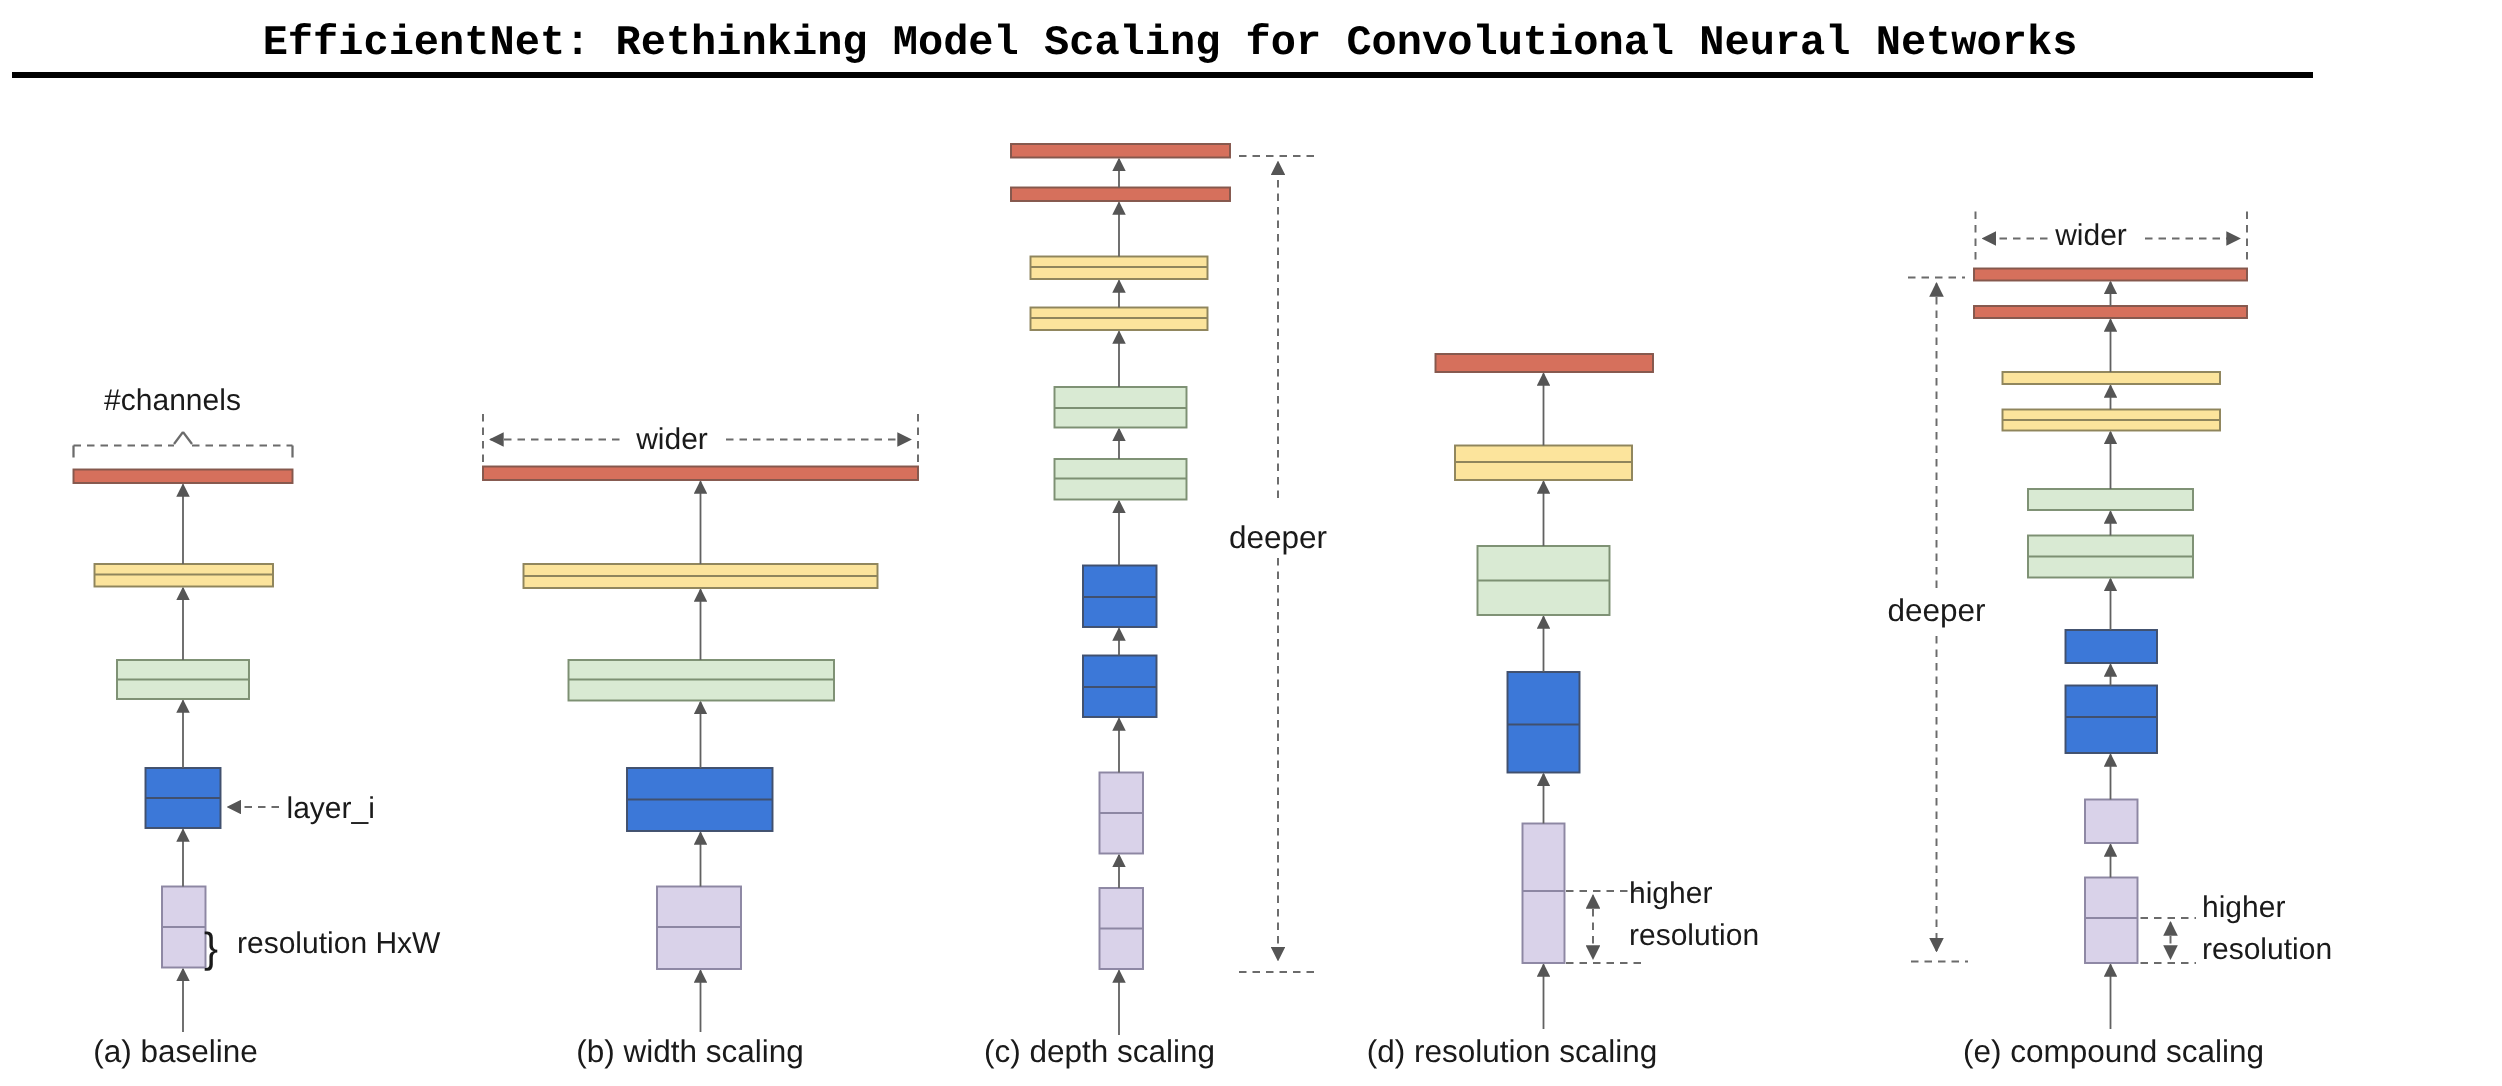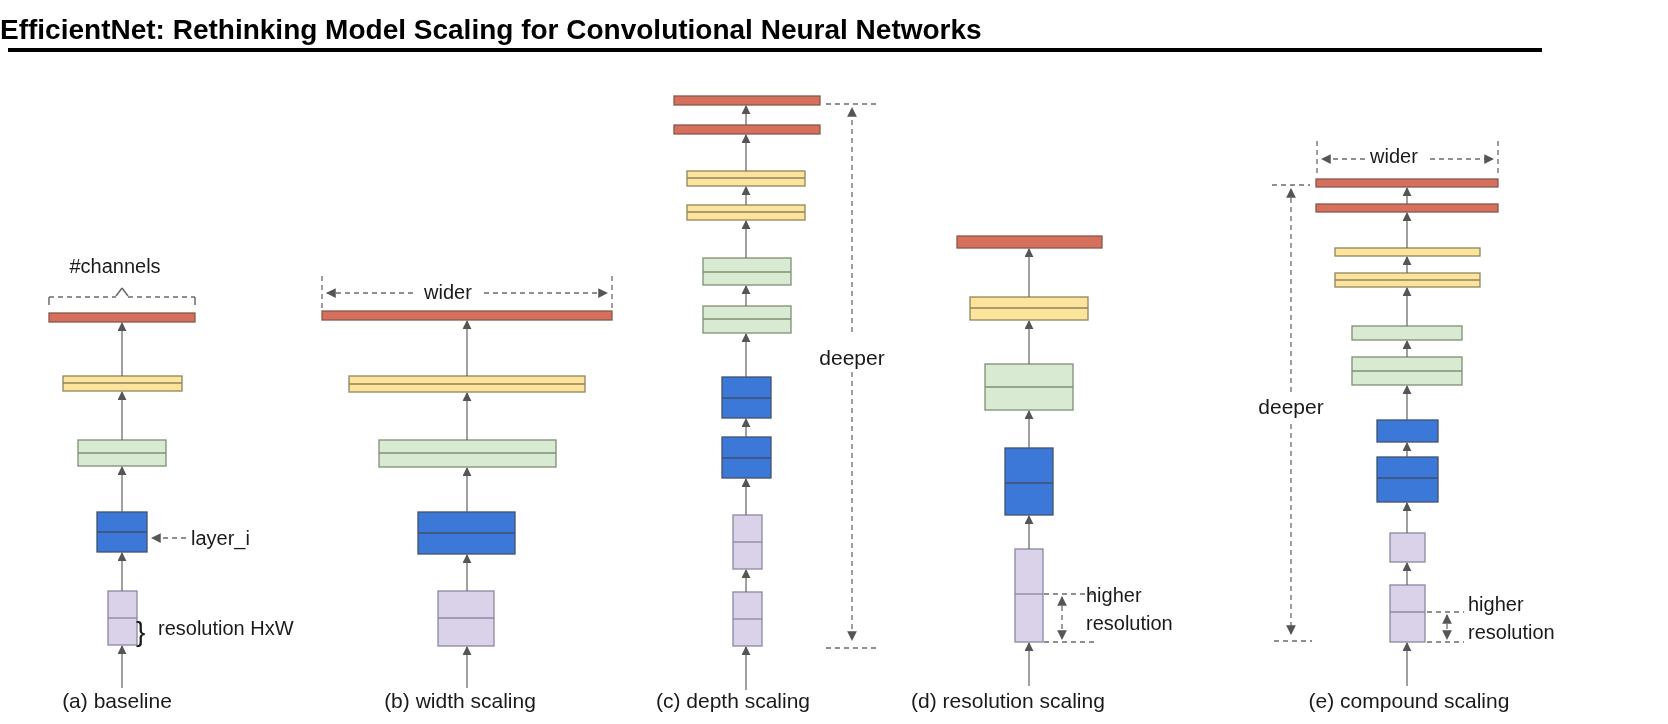--- a/index.html
+++ b/index.html
@@ -1,19 +1,19 @@
 <!DOCTYPE html>
 <html><head>
 <meta charset="utf-8">
 <style>
   html,body{margin:0;padding:0;background:#ffffff;}
   #canvas{position:relative;width:1668px;height:724px;background:#ffffff;overflow:hidden;
           font-family:"Liberation Sans",sans-serif;}
-  #paper-title{position:absolute;left:0;top:14px;width:1560px;text-align:left;
-               font-family:Liberation Sans, sans-serif;font-weight:bold;font-size:28px;color:#000;}
+  #paper-title{position:absolute;left:0;top:14px;width:1560px;text-align:center;
+               font-family:Liberation Mono, monospace;font-weight:bold;font-size:28px;color:#000;}
   #title-rule{position:absolute;left:8px;top:48px;width:1534px;height:4px;background:#000;}
   #fig-svg{position:absolute;left:0;top:0;}
   svg text{font-family:"Liberation Sans",sans-serif;}
 </style>
 </head>
 <body>
 
 <div id="canvas">
   <div id="paper-title">EfficientNet: Rethinking Model Scaling for Convolutional Neural Networks</div>
   <div id="title-rule"></div>

